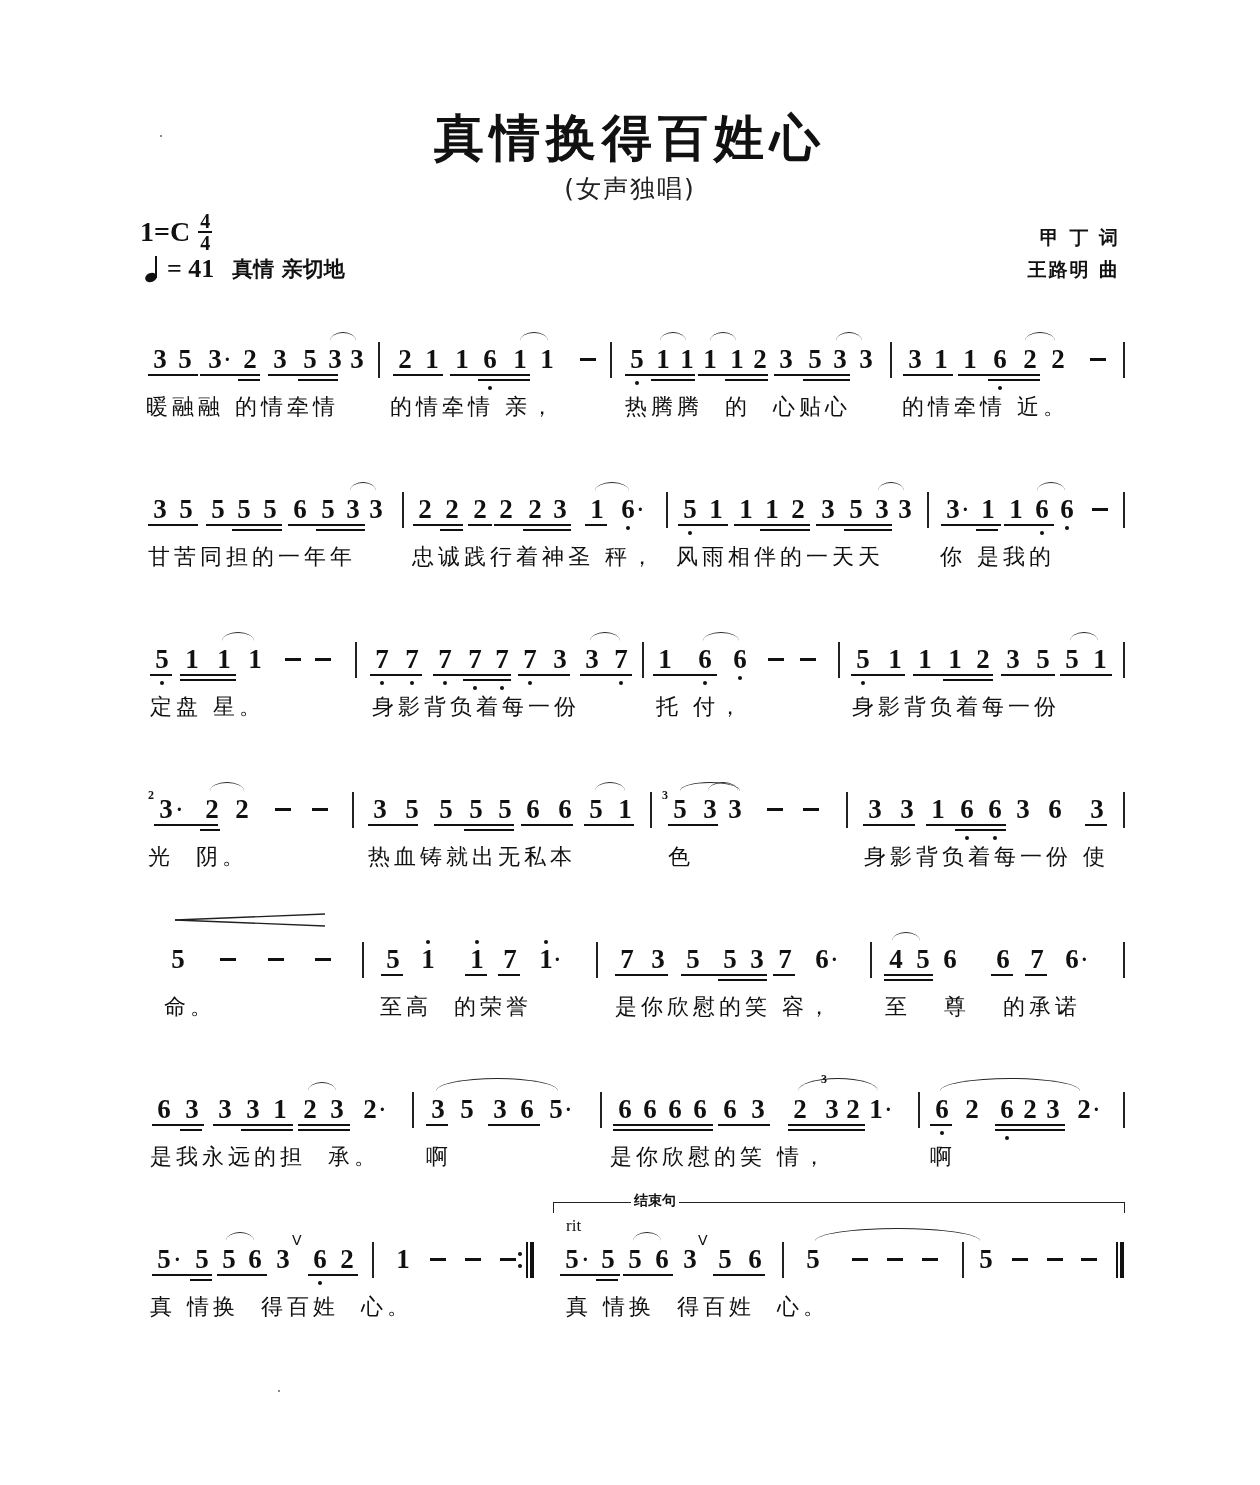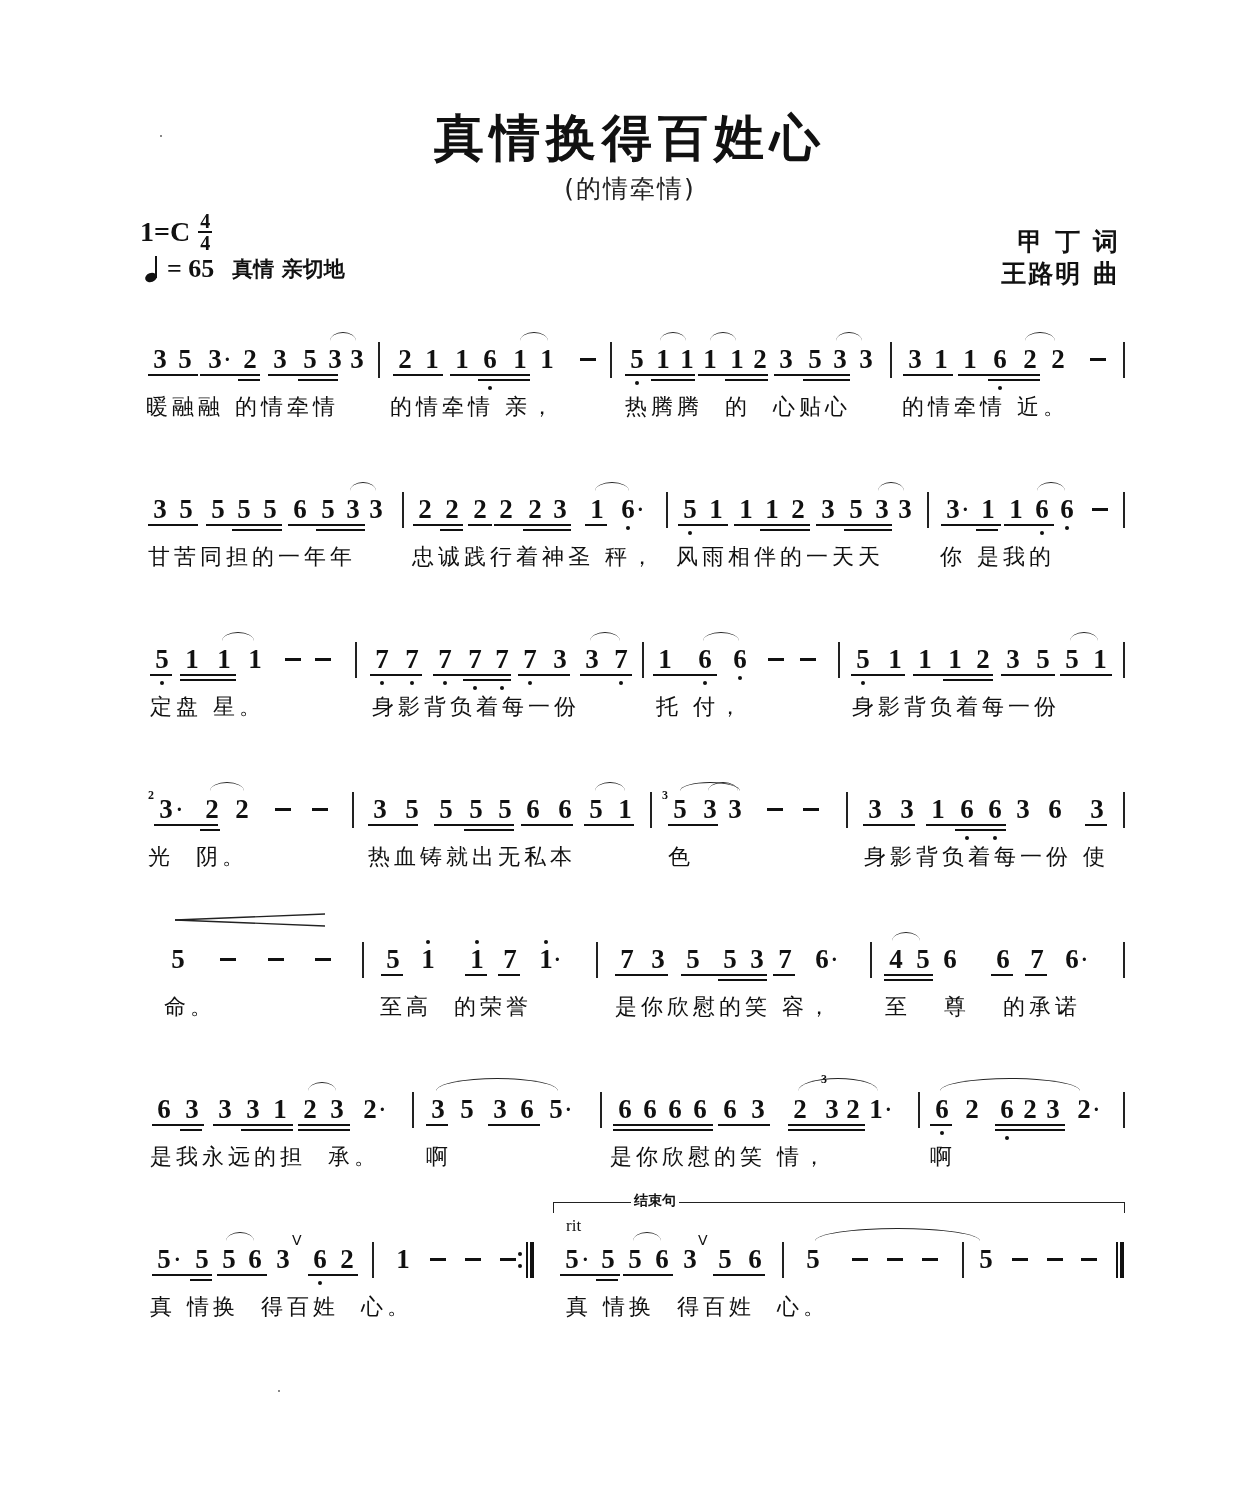--- a/index.html
+++ b/index.html
@@ -4,21 +4,21 @@
 <style>
   html, body { margin: 0; padding: 0; background: #ffffff; }
   body { width: 1260px; height: 1485px; position: relative; overflow: hidden; font-family: "DejaVu Serif", serif; color: #111; }
   .title { position: absolute; top: 105px; left: 0; width: 1260px; text-align: center; font-family: "DejaVu Sans", sans-serif; font-weight: bold; font-size: 50px; letter-spacing: 6px; color: #111; }
   .subtitle { position: absolute; top: 172px; left: 0; width: 1260px; text-align: center; font-family: "DejaVu Sans", sans-serif; font-size: 25px; letter-spacing: 2px; color: #222; }
   .key { position: absolute; top: 212px; left: 140px; font-family: "Liberation Serif", serif; font-weight: bold; font-size: 28px; display: flex; align-items: center; }
   .timesig { display: inline-flex; flex-direction: column; align-items: center; margin-left: 8px; line-height: 18px; font-size: 20px; }
   .timesig .bar { width: 14px; height: 2px; background: #111; margin: 1px 0; }
   .tempo { position: absolute; top: 254px; left: 145px; font-family: "Liberation Serif", serif; font-weight: bold; font-size: 26px; display: flex; align-items: center; }
   .tempo .expr { font-family: "DejaVu Sans", sans-serif; font-size: 21px; margin-left: 18px; }
-  .credit { position: absolute; right: 140px; font-family: "DejaVu Sans", sans-serif; font-weight: bold; font-size: 25px; letter-spacing: 2px; text-align: right; }
+  .credit { position: absolute; right: 140px; font-family: "DejaVu Sans", sans-serif; font-weight: bold; font-size: 19px; letter-spacing: 2px; text-align: right; }
   .note-glyph { display: inline-block; position: relative; width: 14px; height: 26px; margin-right: 8px; }
   .note-glyph .head { position: absolute; bottom: 0; left: 0; width: 12px; height: 9px; border-radius: 50%; background: #111; transform: rotate(-20deg); }
   .note-glyph .stem { position: absolute; bottom: 4px; left: 10px; width: 2px; height: 22px; background: #111; }
 
   .system { position: absolute; left: 140px; width: 990px; height: 120px; }
   .notes-row { position: absolute; top: 0; left: 0; width: 990px; height: 60px; }
   .n { position: absolute; top: 14px; font-family: "Liberation Serif", serif; font-weight: bold; font-size: 27px; width: 20px; text-align: center; line-height: 30px; }
   .n .dot-below { position: absolute; left: 8px; width: 4px; height: 4px; border-radius: 50%; background: #111; }
   .n .dot-above { position: absolute; left: 8px; top: -4px; width: 4px; height: 4px; border-radius: 50%; background: #111; }
   .aug { position: absolute; top: 14px; font-family: "Liberation Serif", serif; font-weight: bold; font-size: 20px; line-height: 30px; }
@@ -35,37 +35,37 @@
   .ending-bracket { position: absolute; border-top: 1.5px solid #222; border-left: 1.5px solid #222; border-right: 1.5px solid #222; height: 10px; }
   .ending-label { position: absolute; background: #fff; font-family: "DejaVu Sans", sans-serif; font-size: 14px; font-weight: bold; padding: 0 3px; }
   .rit { position: absolute; font-family: "Liberation Serif", serif; font-size: 17px; }
   .stray { position: absolute; width: 2px; height: 2px; background: #888; }
 </style>
 </head>
 <body>
 
 <div>
   <div class="title">真情换得百姓心</div>
-  <div class="subtitle">(的情牵情)</div>
+  <div class="subtitle">(女声独唱)</div>
 
   <div class="key">
     <span>1=C</span>
     <span class="timesig">
       <span>4</span>
       <span class="bar"></span>
       <span>4</span>
     </span>
   </div>
 
   <div class="tempo">
     <span class="note-glyph">
         <span class="head"></span>
         <span class="stem"></span>
       </span>
-    <span>= 65</span>
+    <span>= 41</span>
     <span class="expr">真情  亲切地</span>
   </div>
 
   <div class="credit" style="top:225px;">甲   丁 词</div>
   <div class="credit" style="top:257px;">王路明 曲</div>
 
   <div id="systems">
       <div class="system" style="top: 330px;">
         <div class="notes-row">
           <span class="n" style="left: 10px;"><span>3</span></span>

